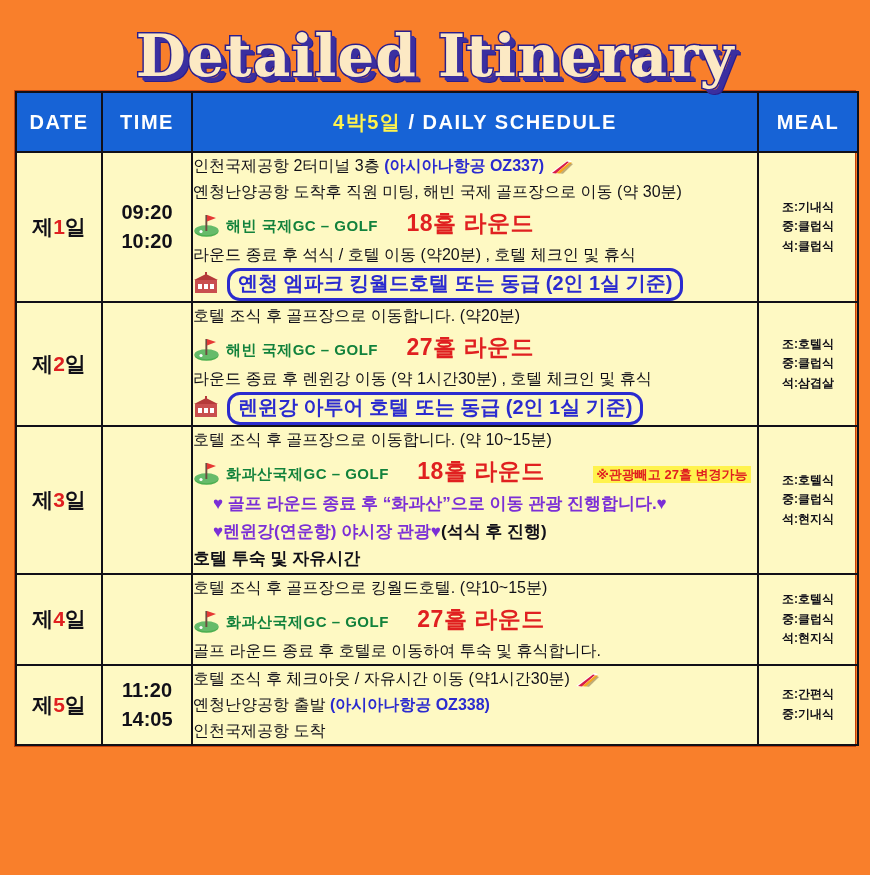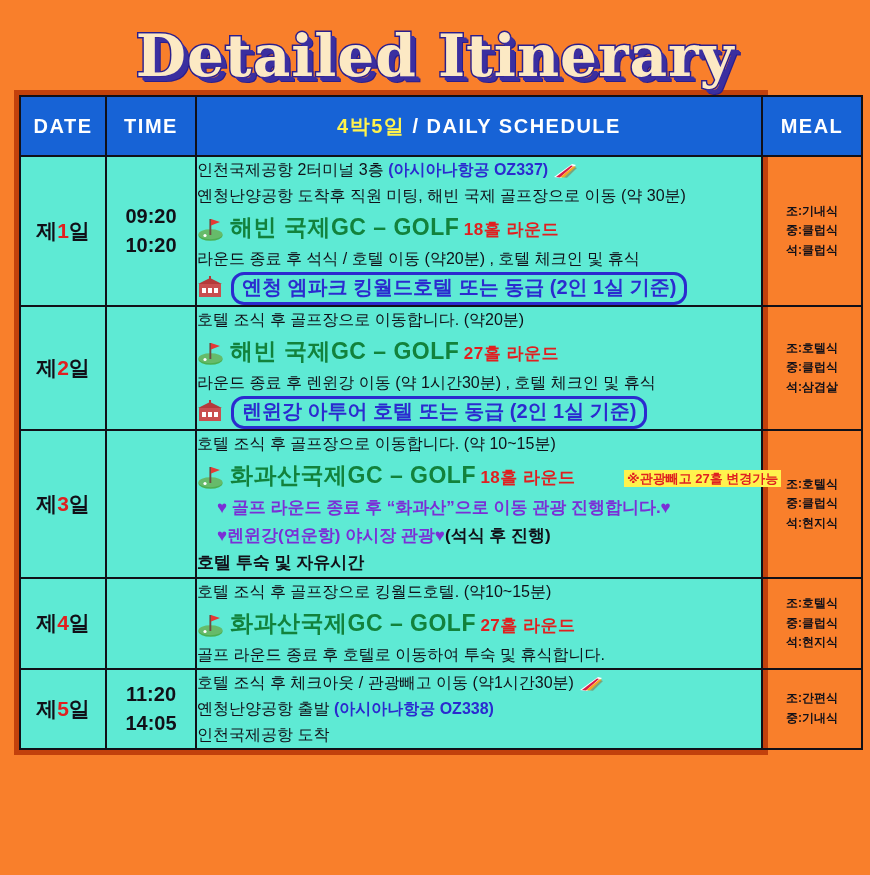--- a/index.html
+++ b/index.html
@@ -32,24 +32,24 @@
     text-shadow:
        4px 4px 0 #3B2FA0,
        5px 5px 0 #3B2FA0,
        6px 6px 0 #2B1E8C;
     white-space: nowrap;
   }
 
   
   .table-outer {
     margin: 0 14px;
-    width: 754px;
+    width: 842px;
     box-sizing: border-box;
-    border: 5px solid #c2410c;
-    background: #5eead4;
+    border: 1px solid #c2410c;
+    background: #fef9c3;
   }
   table.itin {
     width: 100%;
     border-collapse: collapse;
     table-layout: fixed;
   }
   table.itin td, table.itin th {
     border: 2px solid #111018;
     vertical-align: middle;
     padding: 0;
@@ -99,22 +99,22 @@
     text-align: center;
     font-size: 12px;
     font-weight: bold;
     color: #111018;
     line-height: 1.62;
     padding: 0 4px;
   }
 
   
   .blue     { color: #2B2BCF; font-weight: bold; }
-  .green    { color: #12823C; font-weight: bold; font-size: 23px; letter-spacing: .5px; }
-  .red      { color: #E02020; font-weight: bold; font-size: 17px; letter-spacing: .5px; }
+  .green    { color: #12823C; font-weight: bold; font-size: 15px; letter-spacing: .5px; }
+  .red      { color: #E02020; font-weight: bold; font-size: 23px; letter-spacing: .5px; margin-left: 24px; }
   .purple   { color: #7B2FD6; font-weight: bold; font-size: 17px; padding-left: 20px; }
   .black-b  { color: #111018; font-weight: bold; font-size: 17px; }
   .note {
     background: #FFF34D;
     color: #E02020;
     font-weight: bold;
     font-size: 13px;
     padding: 1px 3px;
     margin-left: 44px;
   }
@@ -326,21 +326,21 @@
     <tr>
       <td class="date-cell">
         <span>제</span><span class="num">5</span><span>일</span>
       </td>
       <td class="time-cell">
         <div>11:20</div>
         <div>14:05</div>
       </td>
       <td class="sched-cell">
         <div class="line">
-          <span>호텔 조식 후 체크아웃 / 관광빼고 이동 (약1시간30분)</span><span class="icon asiana-icon">
+          <span>호텔 조식 후 체크아웃 / 자유시간 이동 (약1시간30분)</span><span class="icon asiana-icon">
             <svg viewBox="0 0 26 16" width="26" height="16">
               <path d="M2 14 L20 1 L24 2 L9 15 Z" fill="#ffffff"></path>
               <path d="M4 14 L19 2.5 L21 3 L8 14.5 Z" fill="#D81B4A"></path>
               <path d="M8 14.2 L21.5 3.2 L24 3.8 L12 14.6 Z" fill="#F5A623"></path>
               <path d="M12 14.4 L23 4.2 L25 5 L15 14.8 Z" fill="#8A6D3B" opacity=".55"></path>
             </svg>
           </span>
         </div>
         <div class="line">
           <span>옌청난양공항 출발 </span><span class="blue">(아시아나항공 OZ338)</span>

